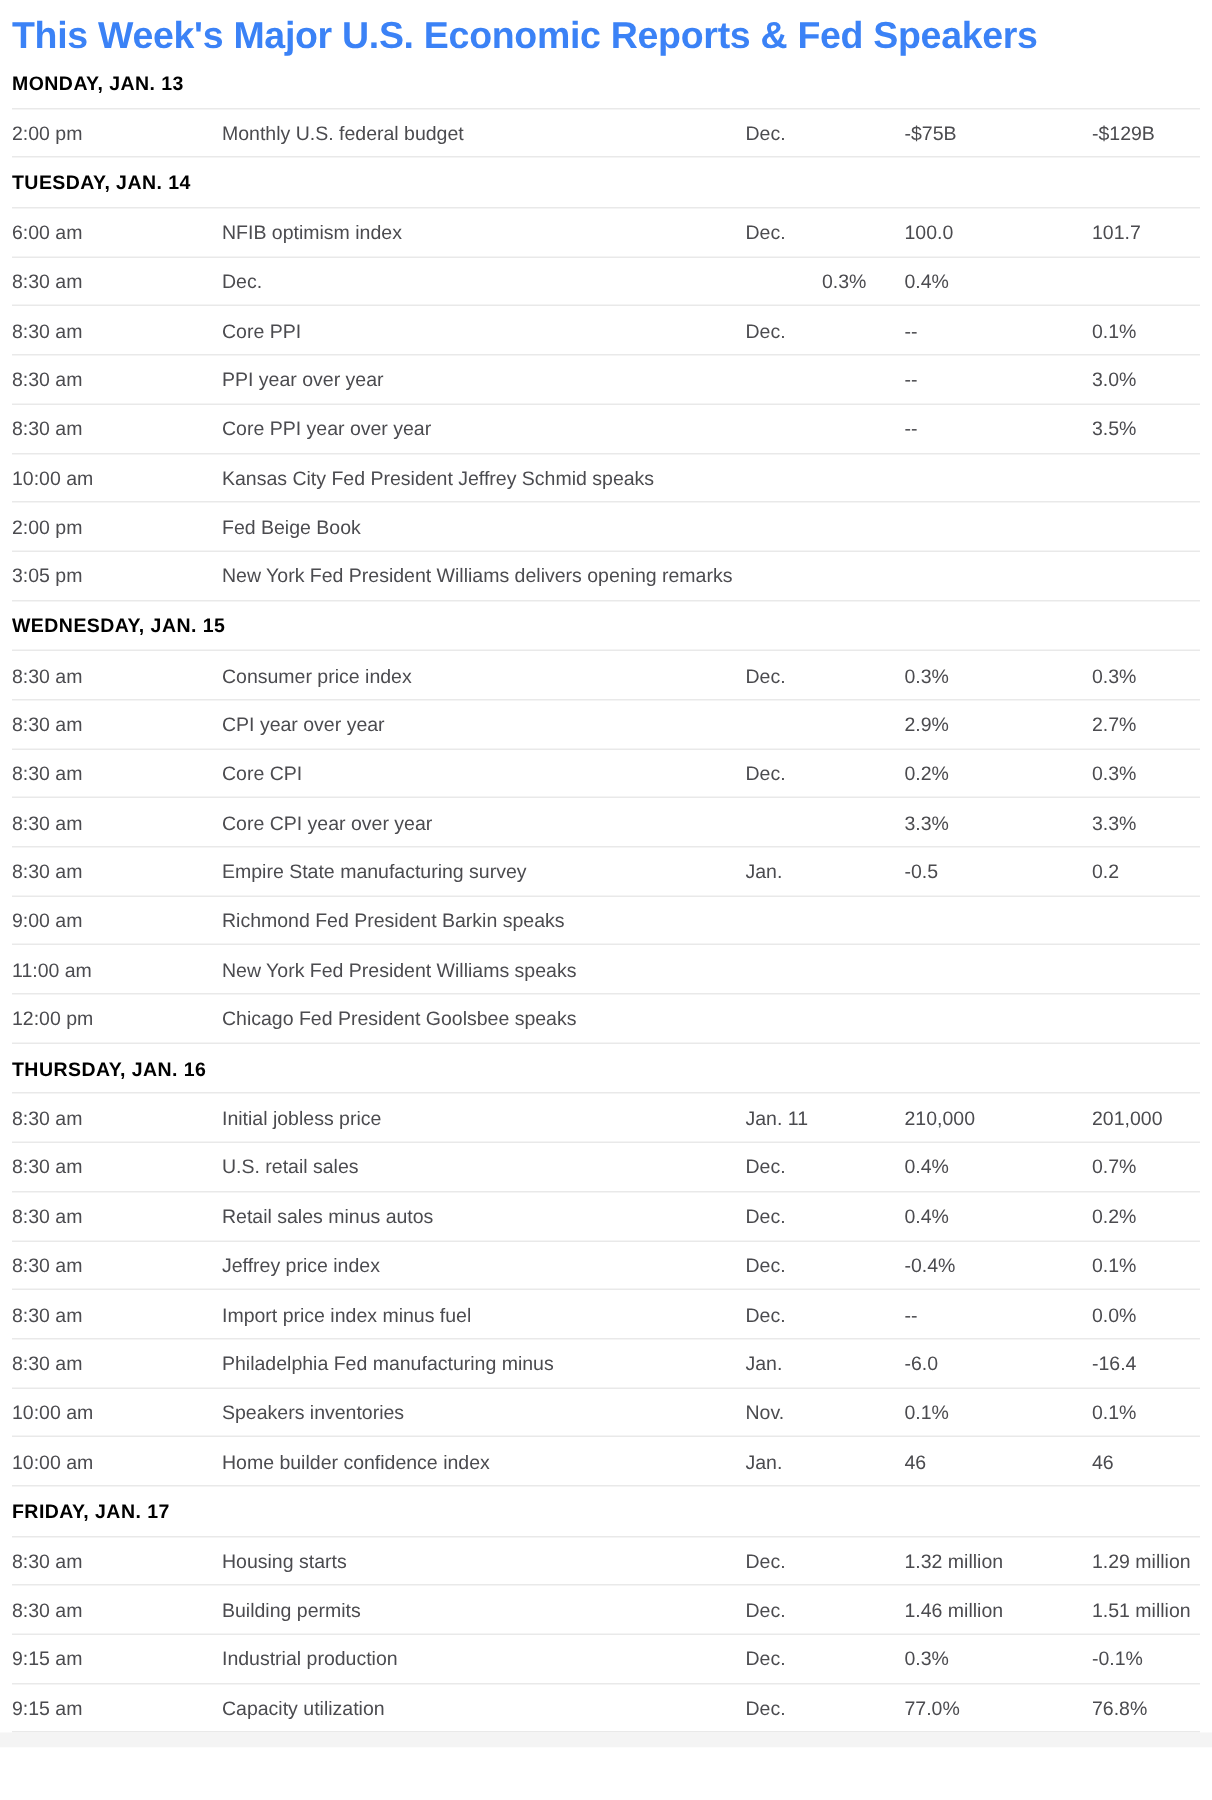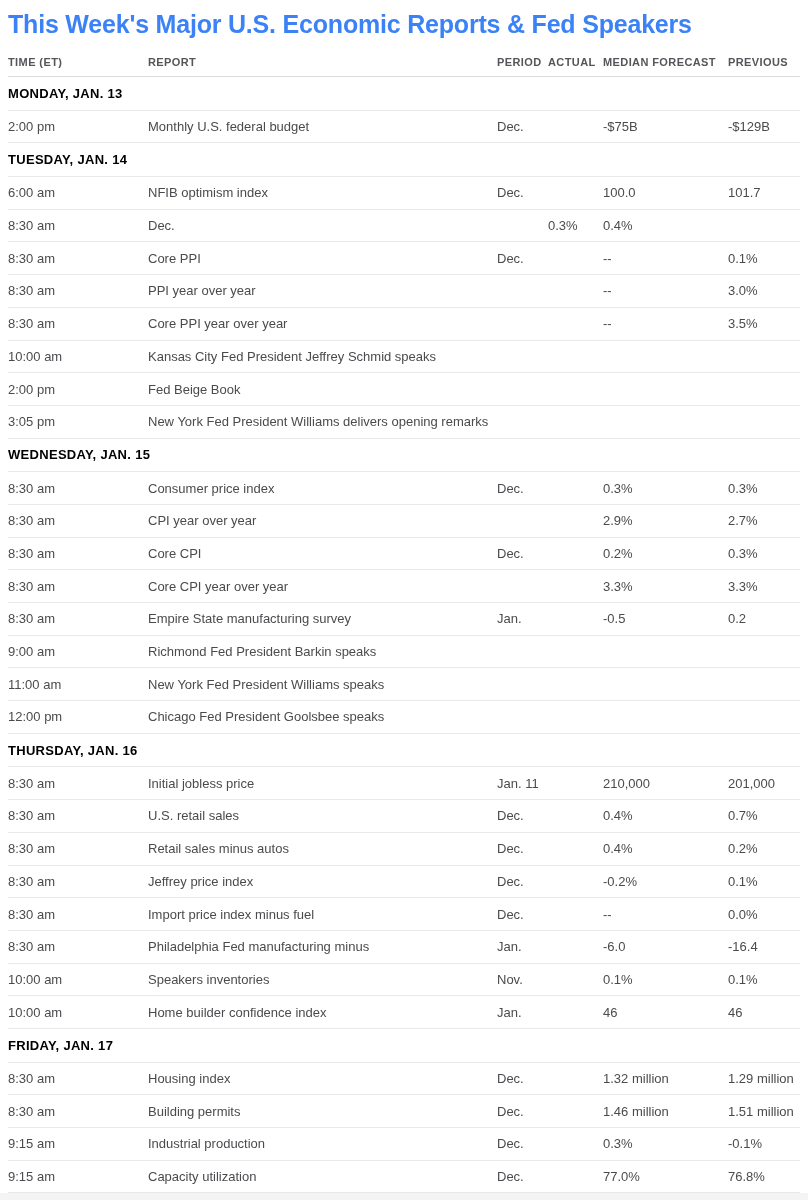--- a/index.html
+++ b/index.html
@@ -73,28 +73,20 @@
     background: #f4f4f4;
     width: 808px;
   }
 </style>
 </head>
 <body>
 
 <div class="page">
   <h1 class="title">This Week's Major U.S. Economic Reports &amp; Fed Speakers</h1>
 
-  <div class="row thead">
-    <div class="th">TIME (ET)</div>
-    <div class="th">REPORT</div>
-    <div class="th">PERIOD</div>
-    <div class="th">ACTUAL</div>
-    <div class="th">MEDIAN FORECAST</div>
-    <div class="th">PREVIOUS</div>
-  </div>
 
   <div id="table-body">
   <div class="section-row">
     <div class="day">MONDAY, JAN. 13</div>
   </div>
 
   <div class="row data-row">
     <div class="td">2:00 pm</div>
     <div class="td">Monthly U.S. federal budget</div>
     <div class="td">Dec.</div>
@@ -283,21 +275,21 @@
     <div class="td"></div>
     <div class="td">0.4%</div>
     <div class="td">0.2%</div>
   </div>
 
   <div class="row data-row">
     <div class="td">8:30 am</div>
     <div class="td">Jeffrey price index</div>
     <div class="td">Dec.</div>
     <div class="td"></div>
-    <div class="td">-0.2%</div>
+    <div class="td">-0.4%</div>
     <div class="td">0.1%</div>
   </div>
 
   <div class="row data-row">
     <div class="td">8:30 am</div>
     <div class="td">Import price index minus fuel</div>
     <div class="td">Dec.</div>
     <div class="td"></div>
     <div class="td">--</div>
     <div class="td">0.0%</div>
@@ -329,21 +321,21 @@
     <div class="td">46</div>
     <div class="td">46</div>
   </div>
 
   <div class="section-row">
     <div class="day">FRIDAY, JAN. 17</div>
   </div>
 
   <div class="row data-row">
     <div class="td">8:30 am</div>
-    <div class="td">Housing index</div>
+    <div class="td">Housing starts</div>
     <div class="td">Dec.</div>
     <div class="td"></div>
     <div class="td">1.32 million</div>
     <div class="td">1.29 million</div>
   </div>
 
   <div class="row data-row">
     <div class="td">8:30 am</div>
     <div class="td">Building permits</div>
     <div class="td">Dec.</div>

